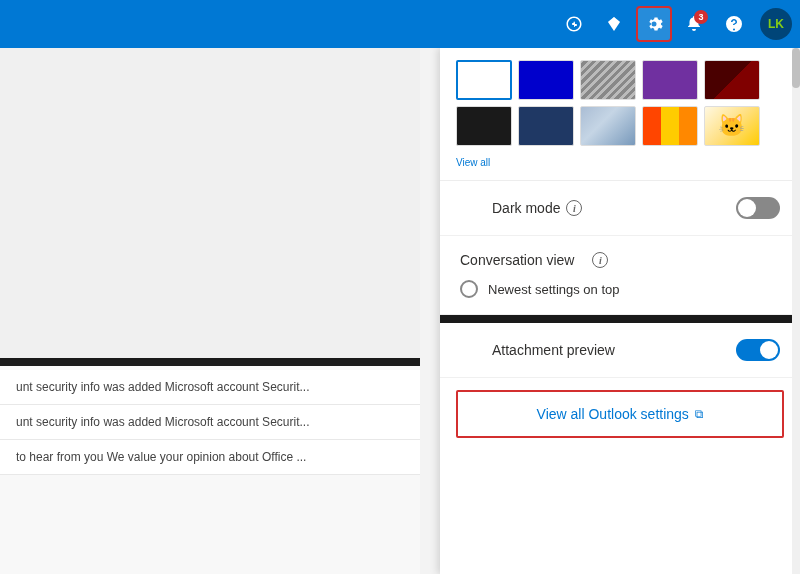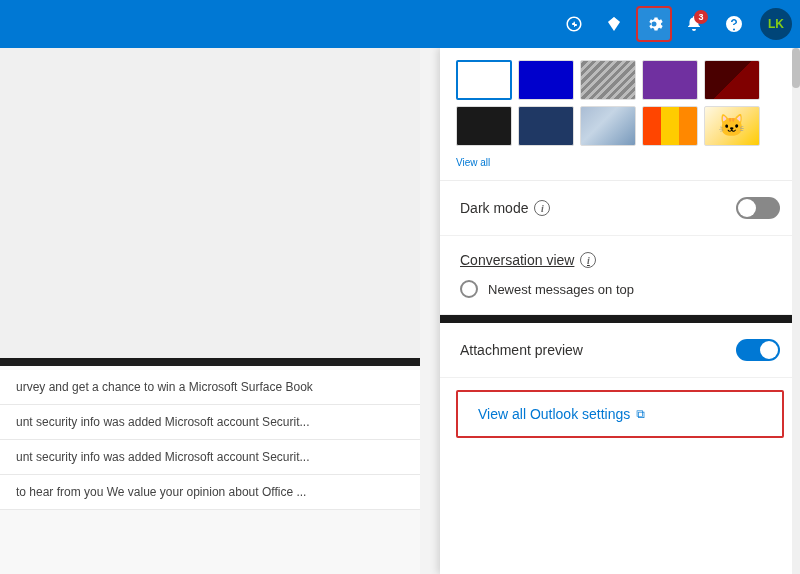--- a/index.html
+++ b/index.html
@@ -185,20 +185,21 @@
       justify-content: space-between;
       padding: 16px 20px;
       border-bottom: 1px solid #f0f0f0;
     }
     .settings-label {
       font-size: 14px;
       color: #323130;
       display: flex;
       align-items: center;
       gap: 6px;
+      margin-left: 32px;
     }
     .info-icon {
       width: 16px;
       height: 16px;
       border: 1.5px solid #666;
       border-radius: 50%;
       display: inline-flex;
       align-items: center;
       justify-content: center;
       font-size: 10px;
@@ -239,22 +240,21 @@
     .conv-section {
       padding: 0 20px 12px 20px;
       border-bottom: 1px solid #f0f0f0;
     }
     .conv-header {
       padding: 16px 0 8px 0;
       font-size: 14px;
       color: #323130;
       display: flex;
       align-items: flex-start;
-      gap: 6px;
-      text-decoration: underline;
+      gap: 18px;
     }
     .radio-option {
       display: flex;
       align-items: center;
       gap: 10px;
       padding: 4px 0;
       cursor: pointer;
     }
     .radio-circle {
       width: 18px;
@@ -273,20 +273,21 @@
     .dark-band {
       height: 8px;
       background: #1a1a1a;
       margin: 0;
     }
 
     
     .outlook-settings-btn {
       display: flex;
       align-items: center;
+      justify-content: center;
       padding: 14px 20px;
       border: 2px solid #d32f2f;
       margin: 12px 16px;
       cursor: pointer;
       border-radius: 2px;
     }
     .outlook-settings-link {
       color: #0078d4;
       font-size: 14px;
       display: flex;
@@ -362,23 +363,20 @@
       </svg>
     </div>
     <div class="avatar-btn">LK</div>
   </div>
 </div>
 
 <div class="left-panel">
   <div class="left-panel-top"></div>
   <div class="divider-dark"></div>
   <div class="email-list">
-    <div class="email-item">
-      <div class="email-item-text">urvey and get a chance to win a Microsoft Surface Book</div>
-    </div>
     <div class="email-item">
       <div class="email-item-text">unt security info was added   Microsoft account Securit...</div>
     </div>
     <div class="email-item">
       <div class="email-item-text">unt security info was added   Microsoft account Securit...</div>
     </div>
     <div class="email-item">
       <div class="email-item-text">to hear from you   We value your opinion about Office ...</div>
     </div>
   </div>
@@ -414,21 +412,21 @@
     </div>
   </div>
 
   <div class="conv-section">
     <div class="conv-header">
       <span>Conversation view</span>
       <span class="info-icon">i</span>
     </div>
     <div class="radio-option">
       <div class="radio-circle"></div>
-      <span class="radio-label">Newest messages on top</span>
+      <span class="radio-label">Newest settings on top</span>
     </div>
   </div>
 
   <div class="dark-band"></div>
 
   <div class="settings-row">
     <div class="settings-label">
       <span>Attachment preview</span>
     </div>
     <div class="toggle on">

